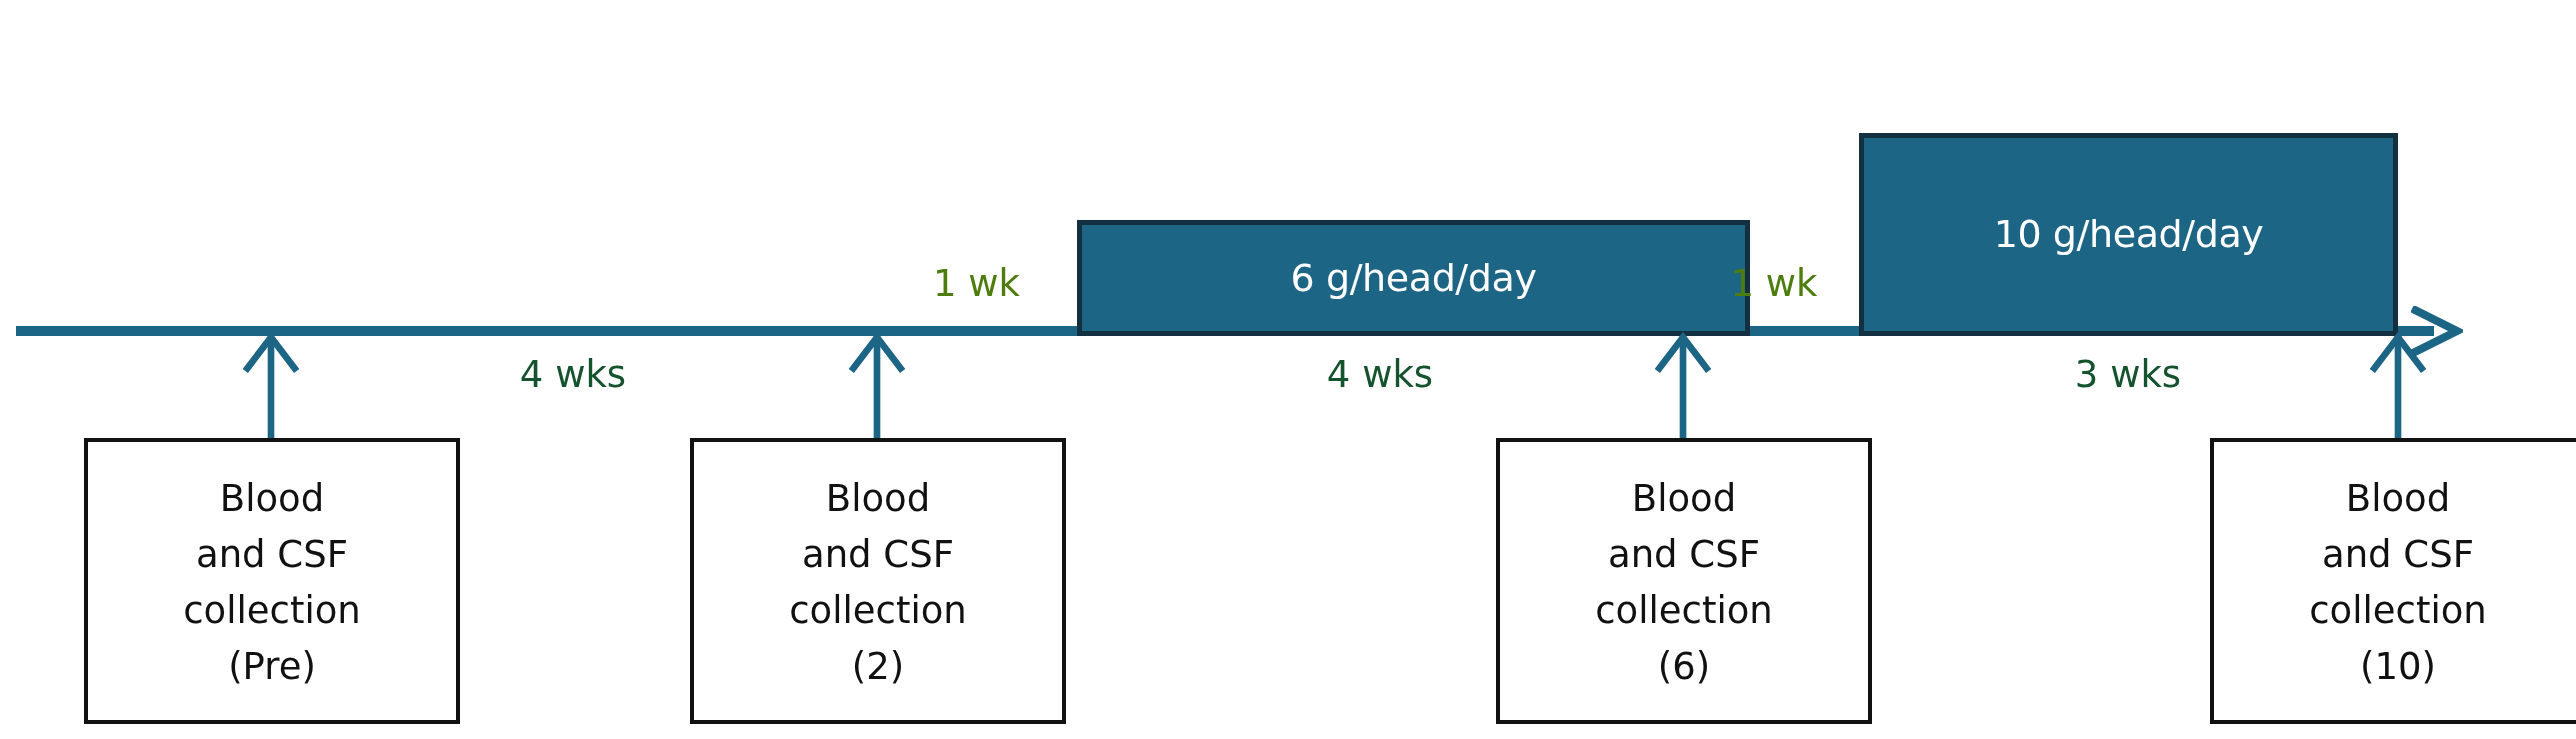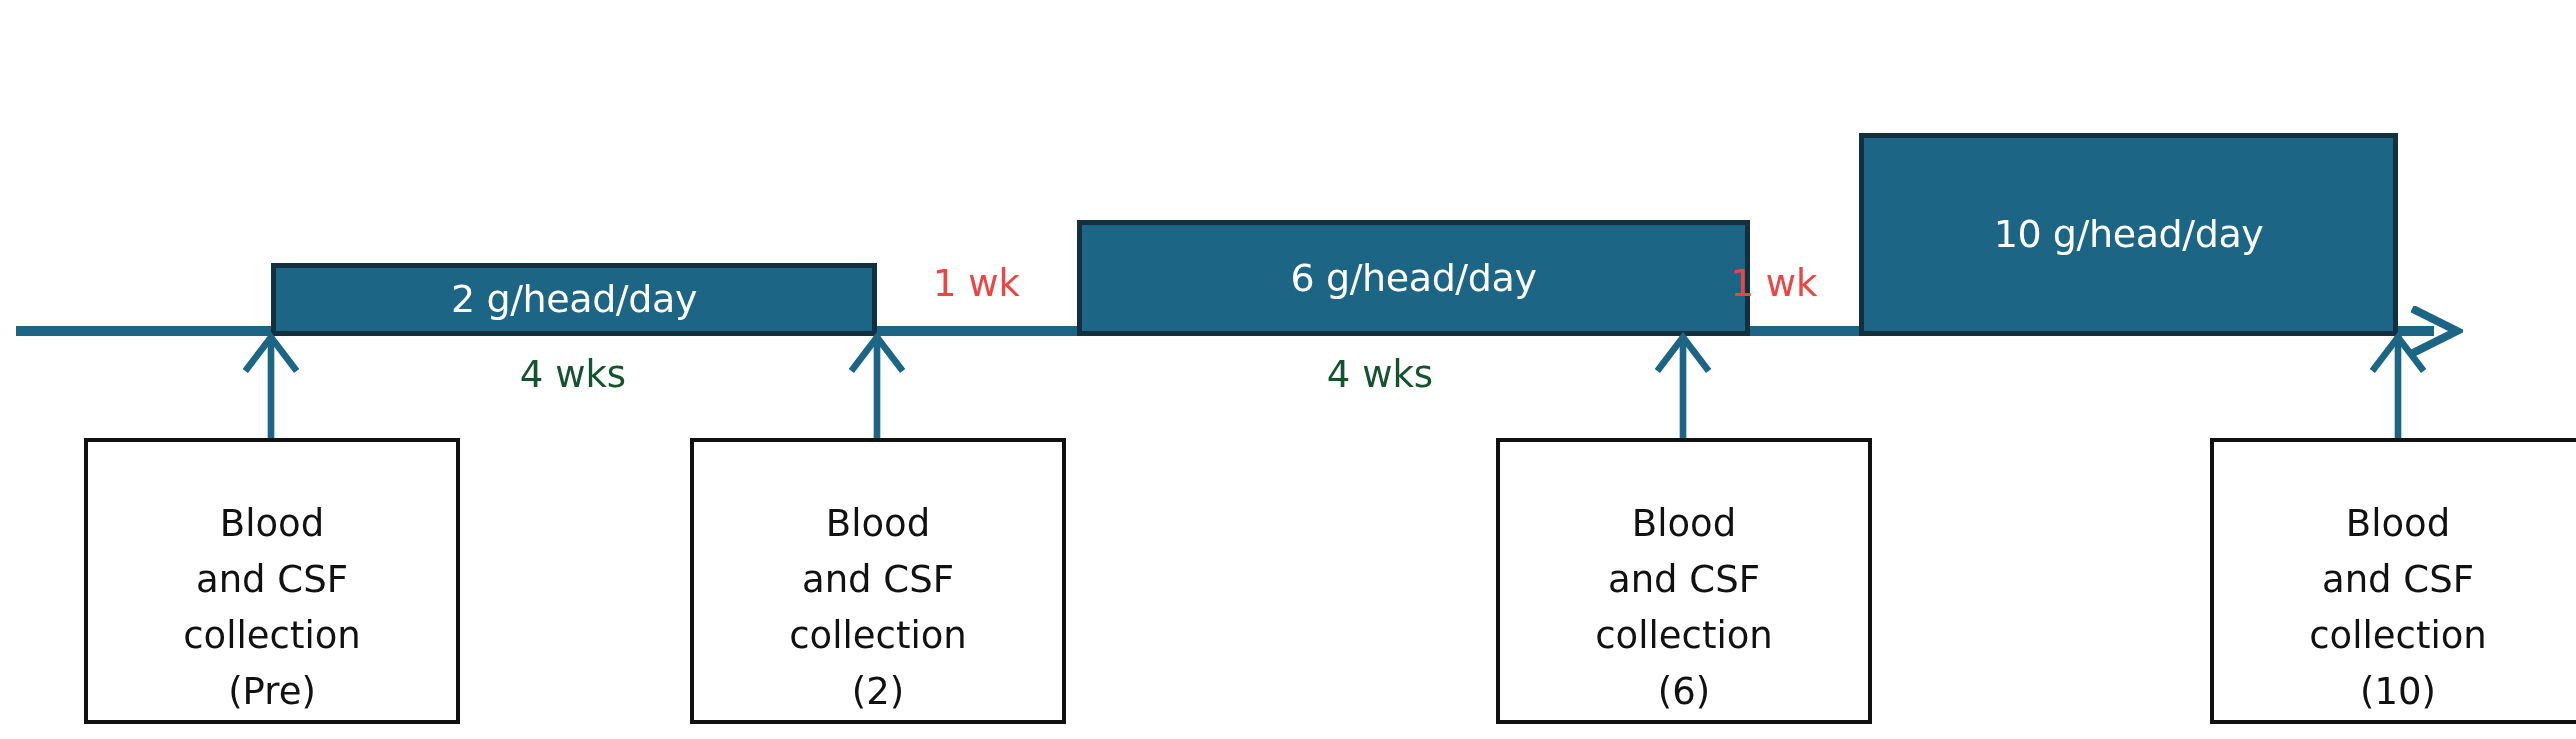--- a/index.html
+++ b/index.html
@@ -66,21 +66,21 @@
     white-space: nowrap;
     font-family: "DejaVu Sans", sans-serif;
     letter-spacing: -0.4px;
   }
 
   
   .gap-label {
     position: absolute;
     font-size: 37px;
     line-height: 41px;
-    color: #ef4444;
+    color: #4d7c0f;
     white-space: nowrap;
     text-align: center;
     font-family: "DejaVu Sans", sans-serif;
   }
 
   
   .duration-label {
     position: absolute;
     font-size: 37px;
     line-height: 41px;
@@ -103,21 +103,21 @@
   .collection-box {
     position: absolute;
     box-sizing: border-box;
     top: 438px;
     height: 286px;
     background: #ffffff;
     border: 4.4px solid #111111;
     display: flex;
     flex-direction: column;
     align-items: center;
-    justify-content: flex-end;
+    justify-content: center;
     padding: 3px 0 0 0;
   }
   .collection-line {
     font-size: 37px;
     line-height: 56px;
     color: #111111;
     white-space: nowrap;
     font-family: "DejaVu Sans", sans-serif;
   }
 </style>
@@ -126,40 +126,38 @@
 
 <div id="canvas">
 
 
   <div class="timeline-axis"></div>
 
   <svg class="timeline-arrowhead" viewBox="0 0 70 68">
     <polyline points="6,6 62,34 6,62" fill="none" stroke="#1d6585" stroke-width="11" stroke-linecap="square" stroke-linejoin="miter"></polyline>
   </svg>
 
-  <div class="dose-bar" style="left:271px; top:263px; width:606px; height:73px;">
-    <span class="dose-bar-label">2 g/head/day</span>
-  </div>
 
   <div class="gap-label" style="left:884px; top:263px; width:185px;">1 wk</div>
 
   <div class="dose-bar" style="left:1077px; top:220px; width:673px; height:116px;">
     <span class="dose-bar-label">6 g/head/day</span>
   </div>
 
   <div class="gap-label" style="left:1689px; top:263px; width:170px;">1 wk</div>
 
   <div class="dose-bar" style="left:1859px; top:133px; width:539px; height:203px;">
     <span class="dose-bar-label">10 g/head/day</span>
   </div>
 
   <div class="duration-label" style="left:440px; top:354px; width:266px;">4 wks</div>
 
   <div class="duration-label" style="left:1247px; top:354px; width:266px;">4 wks</div>
 
+  <div class="duration-label" style="left:1995px; top:354px; width:266px;">3 wks</div>
 
   <svg class="connector" style="left:237px;" viewBox="0 0 92 148">
     <line x1="46" y1="148" x2="46" y2="6" stroke="#1d6585" stroke-width="9"></line>
     <polyline points="14,50 46,8 78,50" fill="none" stroke="#1d6585" stroke-width="9" stroke-linecap="square"></polyline>
   </svg>
 
   <svg class="connector" style="left:843px;" viewBox="0 0 92 148">
     <line x1="46" y1="148" x2="46" y2="6" stroke="#1d6585" stroke-width="9"></line>
     <polyline points="14,50 46,8 78,50" fill="none" stroke="#1d6585" stroke-width="9" stroke-linecap="square"></polyline>
   </svg>

